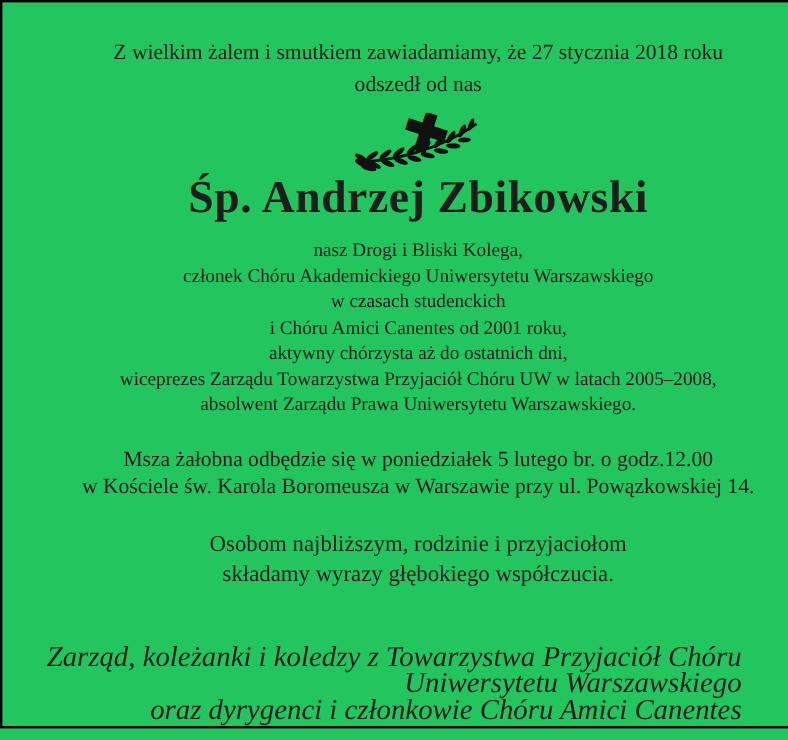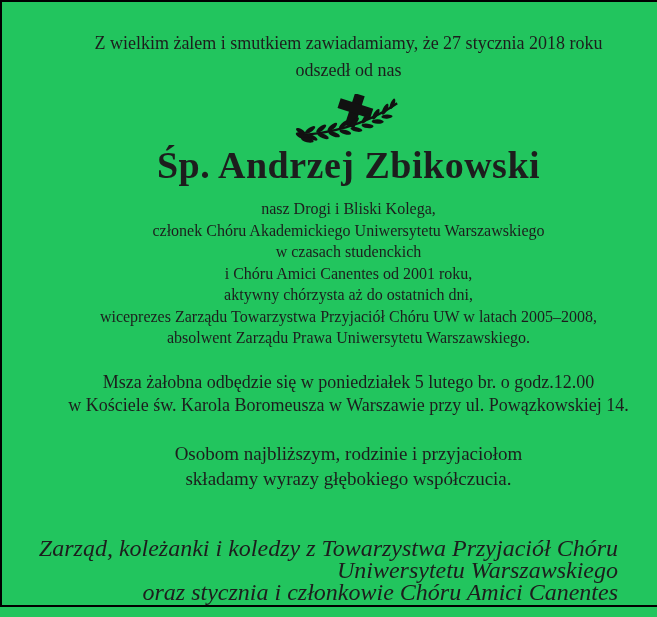--- a/index.html
+++ b/index.html
@@ -102,17 +102,17 @@
     </div>
 
     <div class="condolence">
       <div class="line">Osobom najbliższym, rodzinie i przyjaciołom</div>
       <div class="line">składamy wyrazy głębokiego współczucia.</div>
     </div>
 
     <div class="signature">
       <div class="line">Zarząd, koleżanki i koledzy z Towarzystwa Przyjaciół Chóru</div>
       <div class="line">Uniwersytetu Warszawskiego</div>
-      <div class="line">oraz stycznia i członkowie Chóru Amici Canentes</div>
+      <div class="line">oraz dyrygenci i członkowie Chóru Amici Canentes</div>
     </div>
 
   </div>
 </div>
 
 </body></html>

